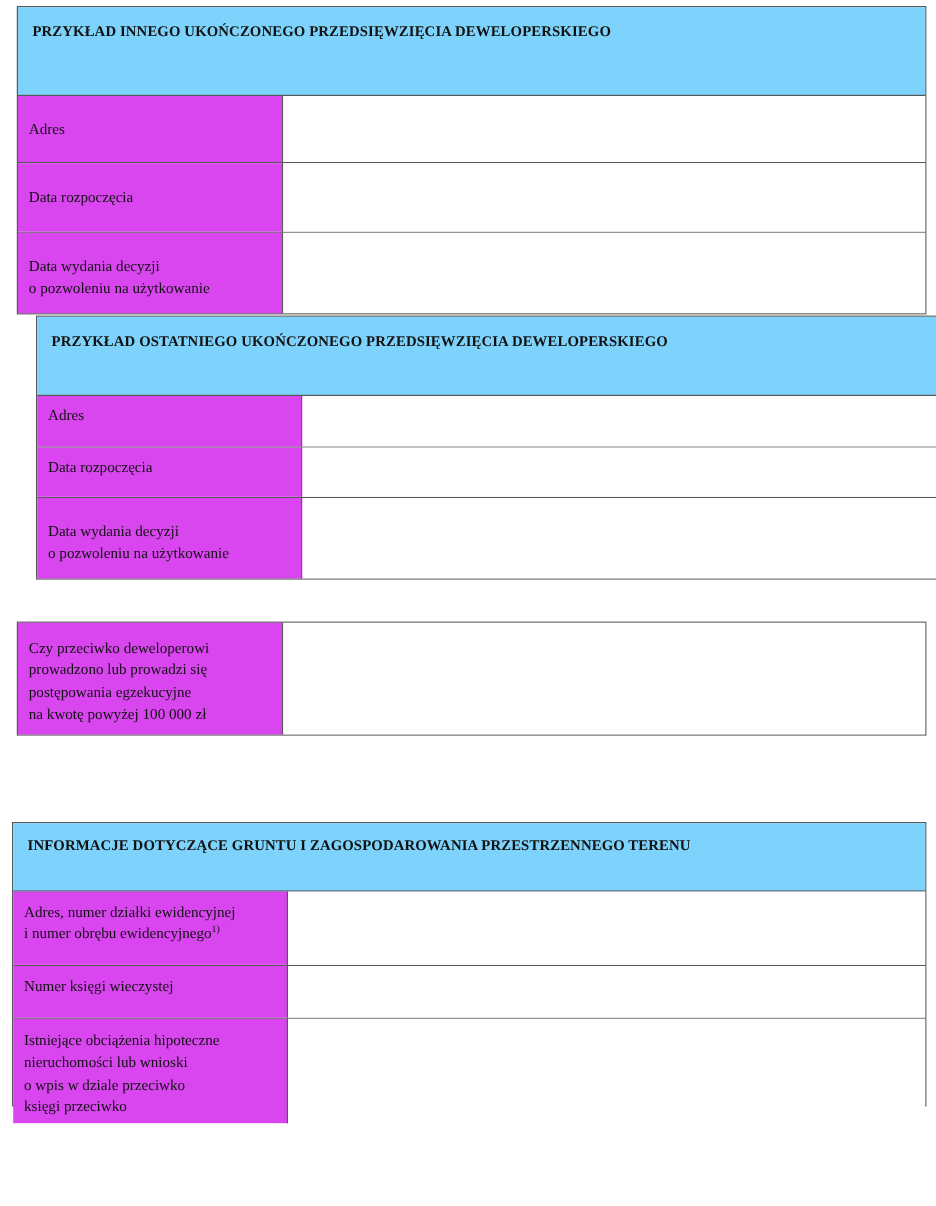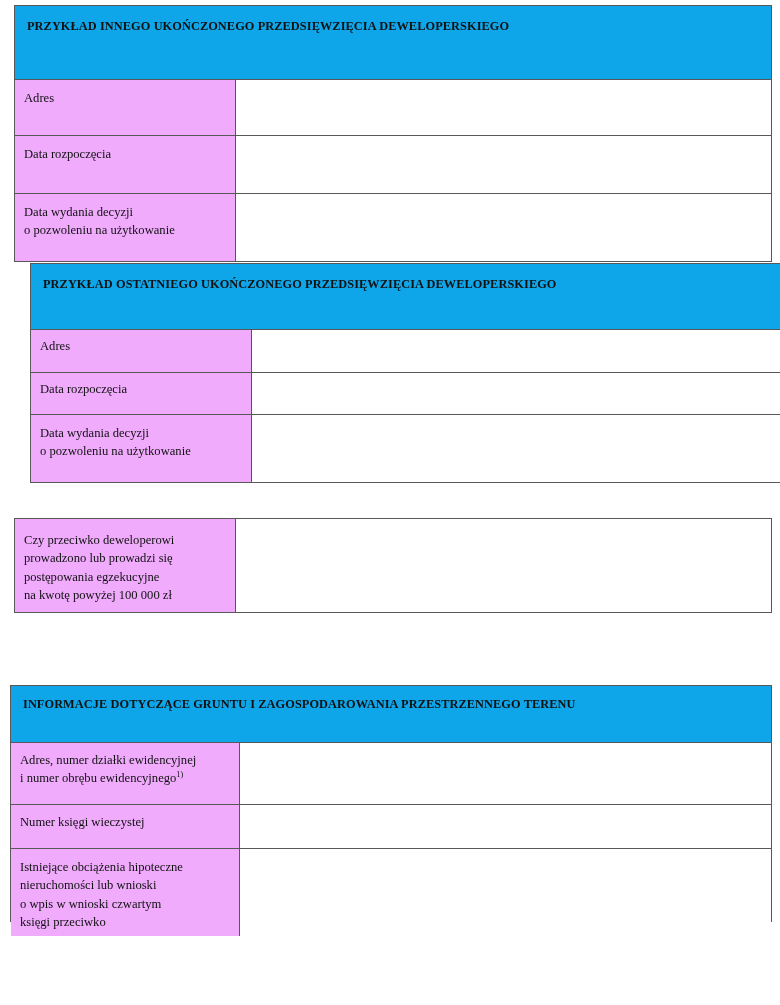--- a/index.html
+++ b/index.html
@@ -22,44 +22,44 @@
   }
 
   
   .form-table {
     position: absolute;
     border: 1.5px solid #585858;
     box-sizing: border-box;
     background: #ffffff;
   }
   .tbl-header {
-    background: #0ea5e9;
+    background: #7dd3fc;
     border-bottom: 1.5px solid #585858;
     box-sizing: border-box;
     font-weight: bold;
     font-size: 12.3px;
     letter-spacing: 0.1px;
     padding: 13px 0 0 12px;
     line-height: 1.25;
   }
   .tbl-row {
     display: flex;
     box-sizing: border-box;
     border-bottom: 1.2px solid #585858;
   }
   .tbl-row:last-child {
     border-bottom: none;
   }
   .cell-label {
-    background: #f0abfc;
+    background: #d946ef;
     border-right: 1.2px solid #585858;
     box-sizing: border-box;
     font-size: 12.6px;
     line-height: 1.45;
-    padding: 9px 6px 6px 9px;
+    padding: 19px 6px 6px 9px;
     color: #111111;
   }
   .cell-value {
     background: #ffffff;
     box-sizing: border-box;
     flex: 1 1 auto;
   }
 
   
   .section-heading {
@@ -177,21 +177,21 @@
       <div class="cell-label" style="width:229px; padding-top:8px;">
         <span class="lbl-line">Numer księgi wieczystej</span>
       </div>
       <div class="cell-value"></div>
     </div>
 
     <div class="tbl-row" style="height:87px;">
       <div class="cell-label" style="width:229px; padding-top:9px;">
         <span class="lbl-line nowrap">Istniejące obciążenia hipoteczne</span>
         <span class="lbl-line nowrap">nieruchomości lub wnioski</span>
-        <span class="lbl-line nowrap">o wpis w wnioski czwartym</span>
+        <span class="lbl-line nowrap">o wpis w dziale przeciwko</span>
         <span class="lbl-line nowrap">księgi przeciwko</span>
       </div>
       <div class="cell-value"></div>
     </div>
   </div>
 
 
 </div>
 
 </body></html>

